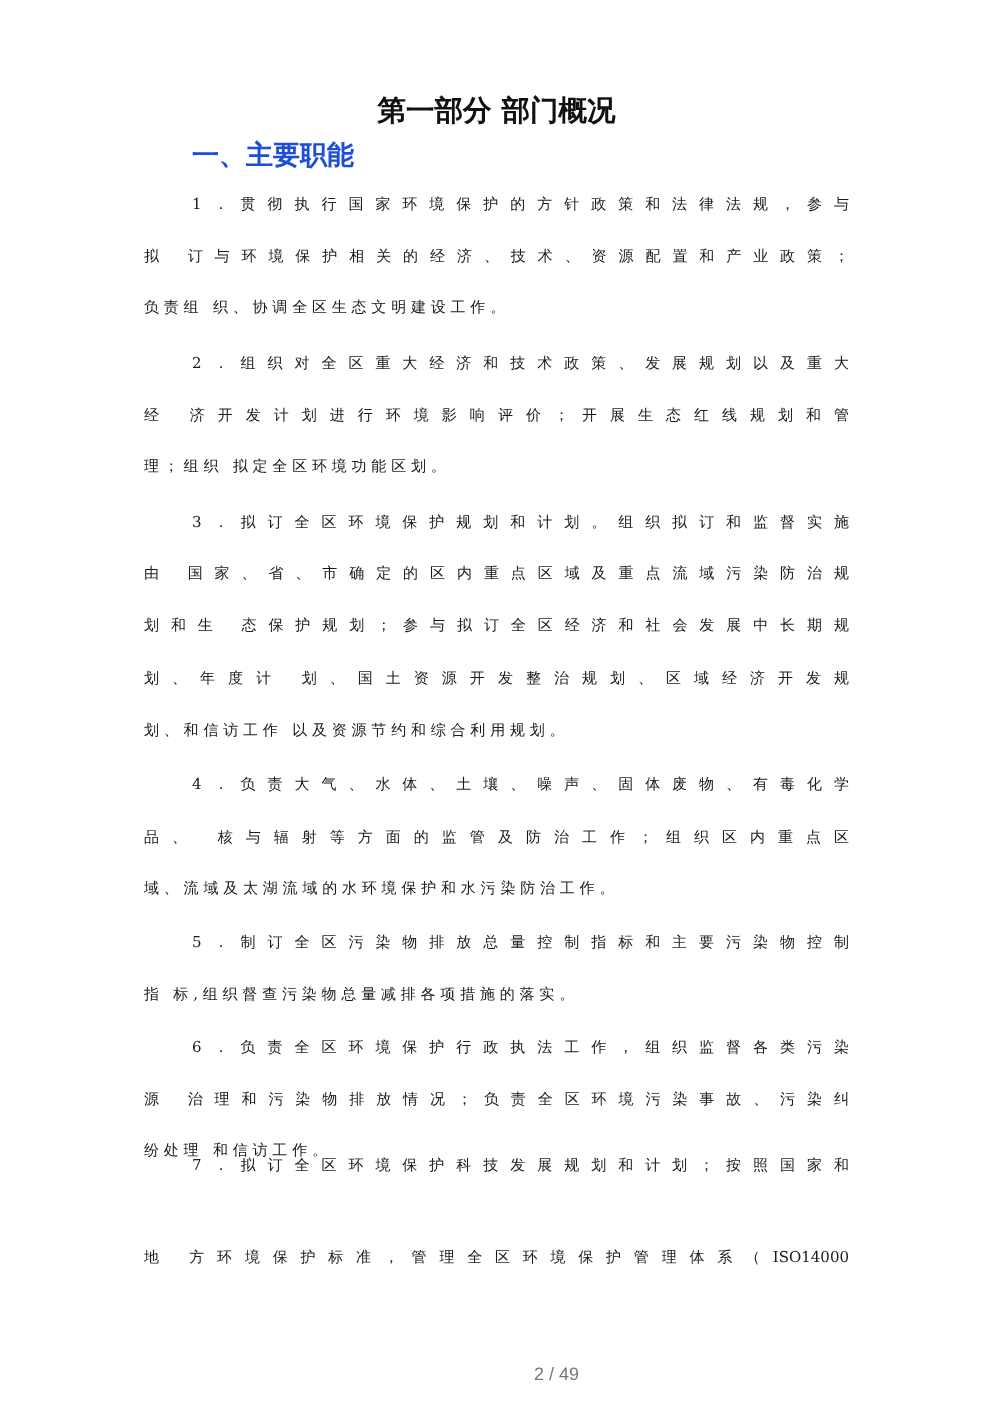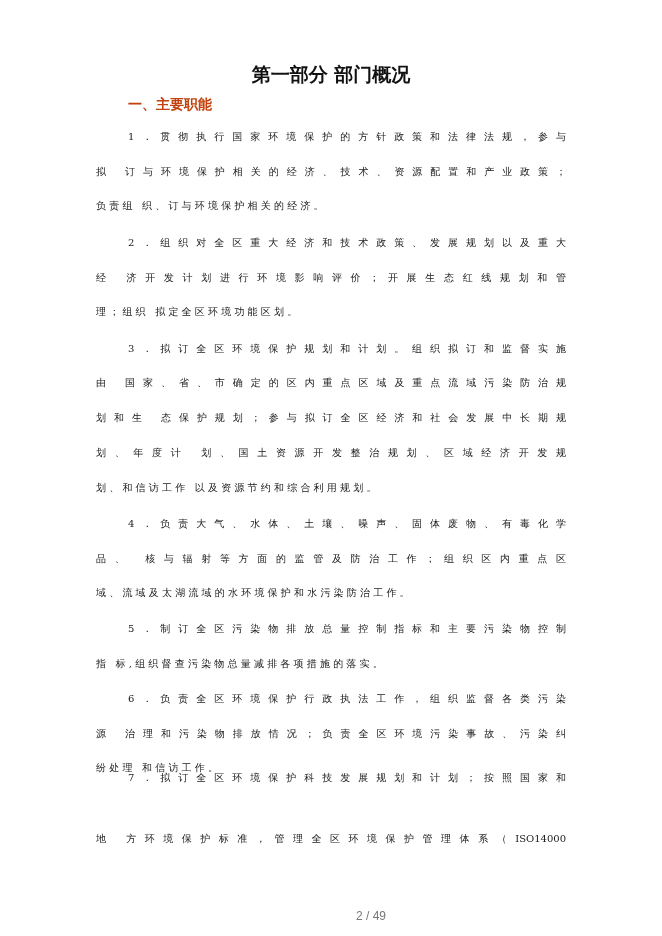--- a/index.html
+++ b/index.html
@@ -1,39 +1,39 @@
 <!DOCTYPE html>
 <html><head>
 <meta charset="utf-8">
 <style>
   html,body{margin:0;padding:0;background:#ffffff;}
   body{width:662px;height:936px;position:relative;overflow:hidden;
        font-family:"DejaVu Serif","Liberation Serif",serif;color:#1a1a1a;}
   .title{position:absolute;left:0;width:662px;top:62px;text-align:center;
          font-family:"DejaVu Sans","Liberation Sans",sans-serif;font-weight:bold;font-size:19px;line-height:24px;color:#111;}
   .heading{position:absolute;left:128px;top:92px;
-         font-family:"DejaVu Sans","Liberation Sans",sans-serif;font-weight:bold;font-size:14px;line-height:24px;color:#c2410c;}
+         font-family:"DejaVu Sans","Liberation Sans",sans-serif;font-weight:bold;font-size:18px;line-height:24px;color:#1d4ed8;}
   .line{position:absolute;left:96px;width:470px;height:24px;font-size:10px;line-height:24px;
         text-align:justify;text-align-last:justify;white-space:nowrap;overflow:hidden;letter-spacing:0px;}
   .line.first{left:128px;width:438px;}
   .line.last{text-align-last:left;letter-spacing:3.2px;}
   .footer{position:absolute;left:0;width:662px;top:909px;text-align:center;
           font-family:"Liberation Sans","DejaVu Sans",sans-serif;font-size:12px;color:#777;margin-left:40px;}
 </style>
 </head>
 <body>
 
 <div>
   <div class="title">第一部分 部门概况</div>
   <div class="heading">一、主要职能</div>
 
   <div>
     <div class="line first" style="top:125px">1．贯彻执行国家环境保护的方针政策和法律法规，参与</div>
     <div class="line" style="top:160px">拟 订与环境保护相关的经济、技术、资源配置和产业政策；</div>
-    <div class="line last" style="top:194px">负责组 织、订与环境保护相关的经济。</div>
+    <div class="line last" style="top:194px">负责组 织、协调全区生态文明建设工作。</div>
   </div>
 
   <div>
     <div class="line first" style="top:231px">2．组织对全区重大经济和技术政策、发展规划以及重大</div>
     <div class="line" style="top:266px">经 济开发计划进行环境影响评价；开展生态红线规划和管</div>
     <div class="line last" style="top:300px">理；组织 拟定全区环境功能区划。</div>
   </div>
 
   <div>
     <div class="line first" style="top:337px">3．拟订全区环境保护规划和计划。组织拟订和监督实施</div>

